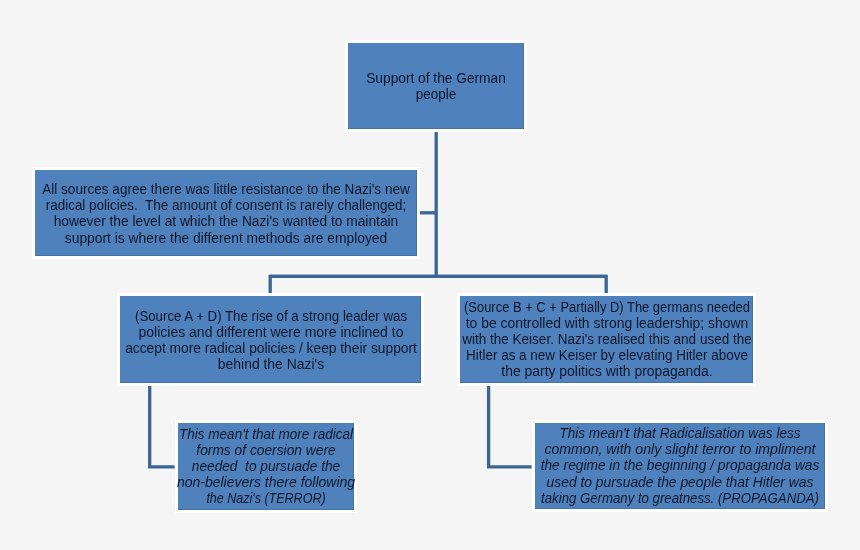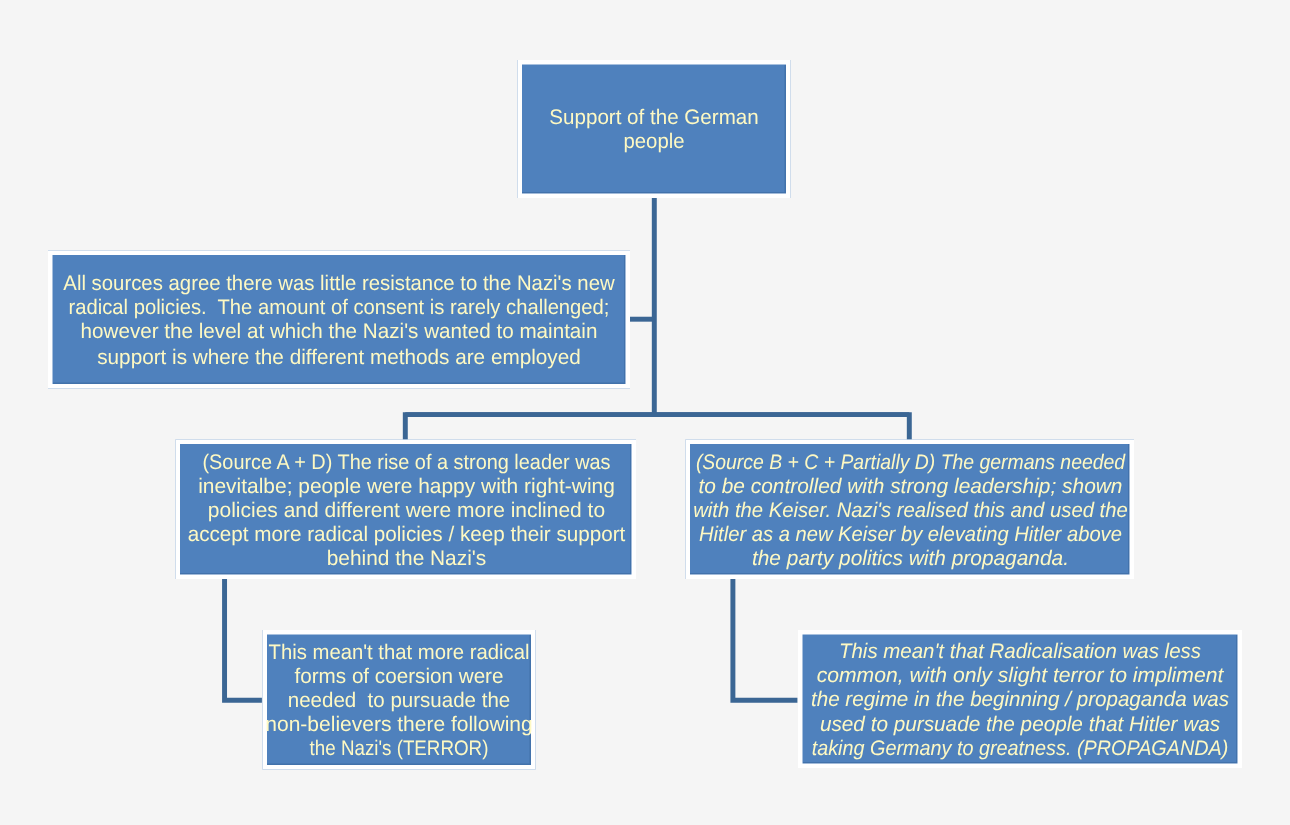--- a/index.html
+++ b/index.html
@@ -13,21 +13,21 @@
   #stage{position:relative;width:860px;height:550px;background:#f5f5f5;}
 
   svg#wires{position:absolute;left:0;top:0;width:860px;height:550px;display:block;}
 
   .node{
     position:absolute;
     box-sizing:border-box;
     background:#4f81bd;
     border:3px solid #ffffff;
     box-shadow: inset -1px -1px 0 0 rgba(40,84,136,0.33);
-    color:#fef9c3;
+    color:#0f172a;
     text-align:center;
     font-size:14px;
     line-height:16.2px;
     white-space:nowrap;
     overflow:visible;
   }
   .node .txt{
     position:absolute;
     left:50%;
     top:50%;
@@ -64,38 +64,37 @@
       <span class="ln" style="transform:scaleX(0.969)">All sources agree there was little resistance to the Nazi's new</span>
       <span class="ln" style="transform:scaleX(0.962)">radical policies.  The amount of consent is rarely challenged;</span>
       <span class="ln" style="transform:scaleX(0.983)">however the level at which the Nazi's wanted to maintain</span>
       <span class="ln" style="transform:scaleX(0.987)">support is where the different methods are employed</span>
     </span>
   </div>
 
   <div class="node" id="n-ad" style="left:117px;top:293px;width:307px;height:93px;">
     <span class="txt">
       <span class="ln" style="transform:scaleX(0.947)">(Source A + D) The rise of a strong leader was</span>
-      <span class="ln" style="transform:scaleX(0.997)">inevitalbe; people were happy with right-wing</span>
       <span class="ln" style="transform:scaleX(0.999)">policies and different were more inclined to</span>
       <span class="ln" style="transform:scaleX(0.984)">accept more radical policies / keep their support</span>
       <span class="ln" style="transform:scaleX(0.994)">behind the Nazi's</span>
     </span>
   </div>
 
-  <div class="node" id="n-bcd" style="left:457px;top:293px;width:299px;height:93px;font-style:italic;">
+  <div class="node" id="n-bcd" style="left:457px;top:293px;width:299px;height:93px;">
     <span class="txt">
       <span class="ln" style="transform:scaleX(0.924)">(Source B + C + Partially D) The germans needed</span>
       <span class="ln" style="transform:scaleX(0.995)">to be controlled with strong leadership; shown</span>
       <span class="ln" style="transform:scaleX(0.965)">with the Keiser. Nazi's realised this and used the</span>
       <span class="ln" style="transform:scaleX(0.961)">Hitler as a new Keiser by elevating Hitler above</span>
       <span class="ln" style="transform:scaleX(0.995)">the party politics with propaganda.</span>
     </span>
   </div>
 
-  <div class="node" id="n-terror" style="left:175px;top:420px;width:182px;height:93px;">
+  <div class="node" id="n-terror" style="left:175px;top:420px;width:182px;height:93px;font-style:italic;">
     <span class="txt">
       <span class="ln" style="transform:scaleX(0.966)">This mean't that more radical</span>
       <span class="ln" style="transform:scaleX(0.984)">forms of coersion were</span>
       <span class="ln" style="transform:scaleX(0.977)">needed  to pursuade the</span>
       <span class="ln" style="transform:scaleX(1.0)">non-believers there following</span>
       <span class="ln" style="transform:scaleX(0.894)">the Nazi's (TERROR)</span>
     </span>
   </div>
 
   <div class="node" id="n-prop" style="left:532px;top:420px;width:296px;height:92px;font-style:italic;">

